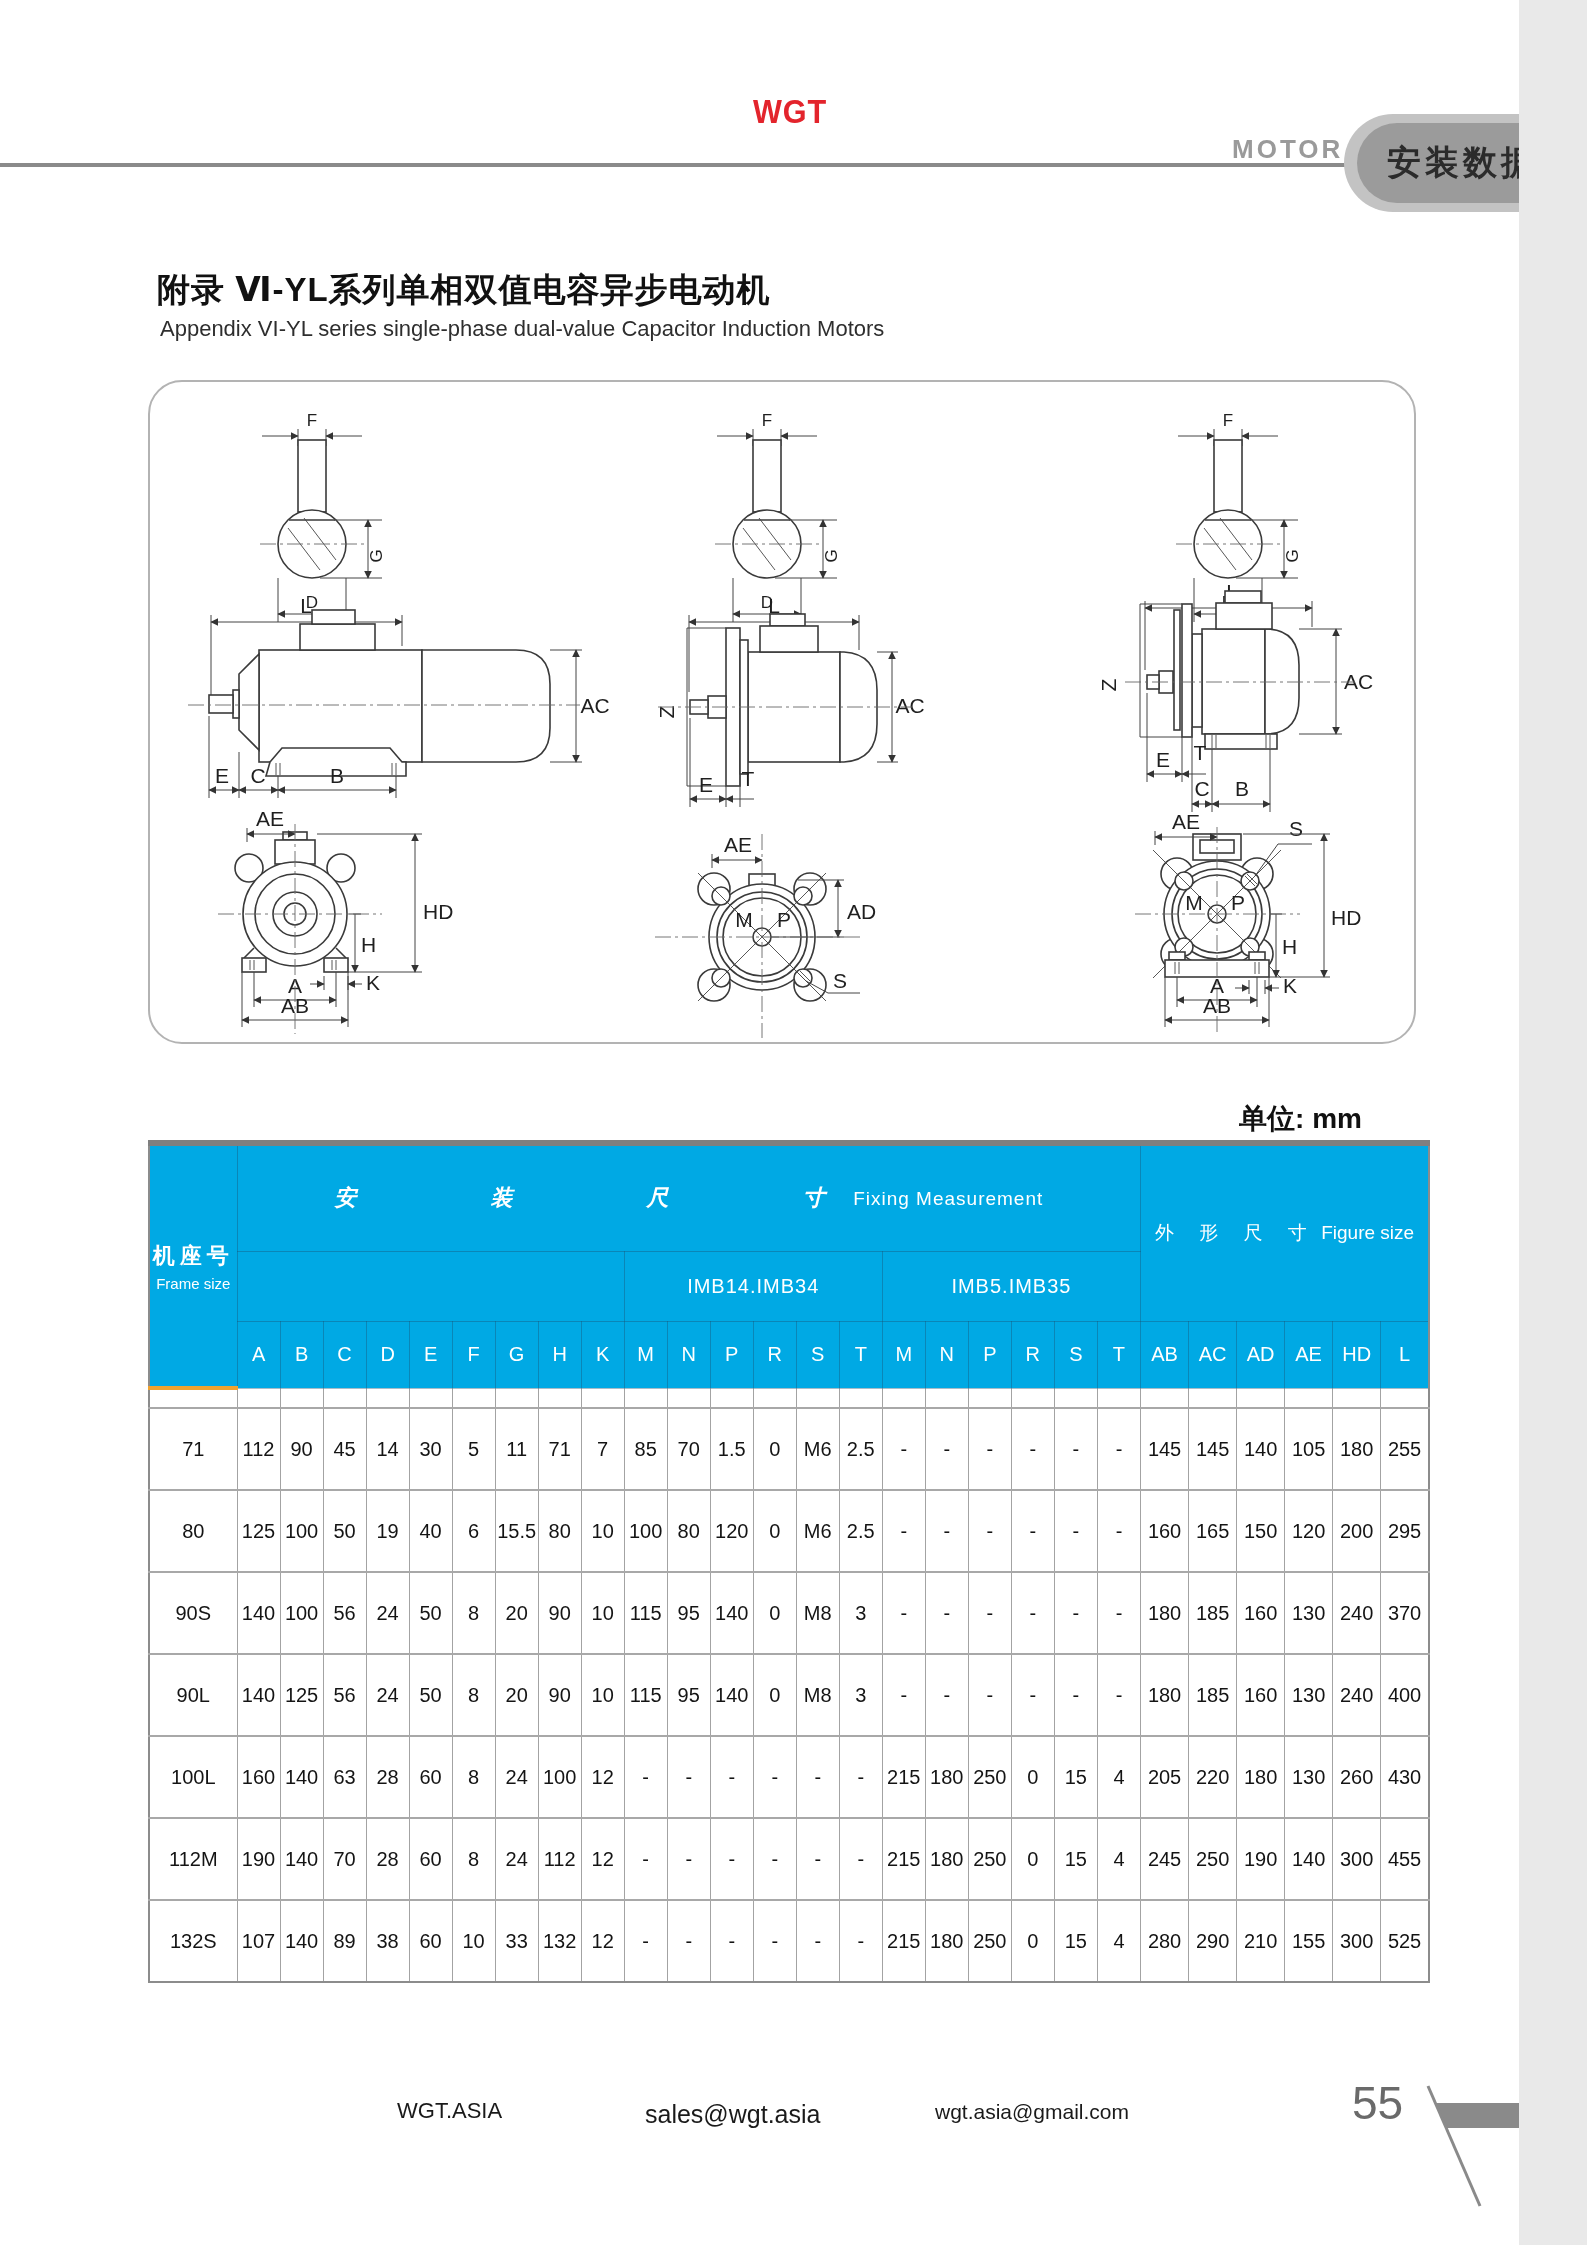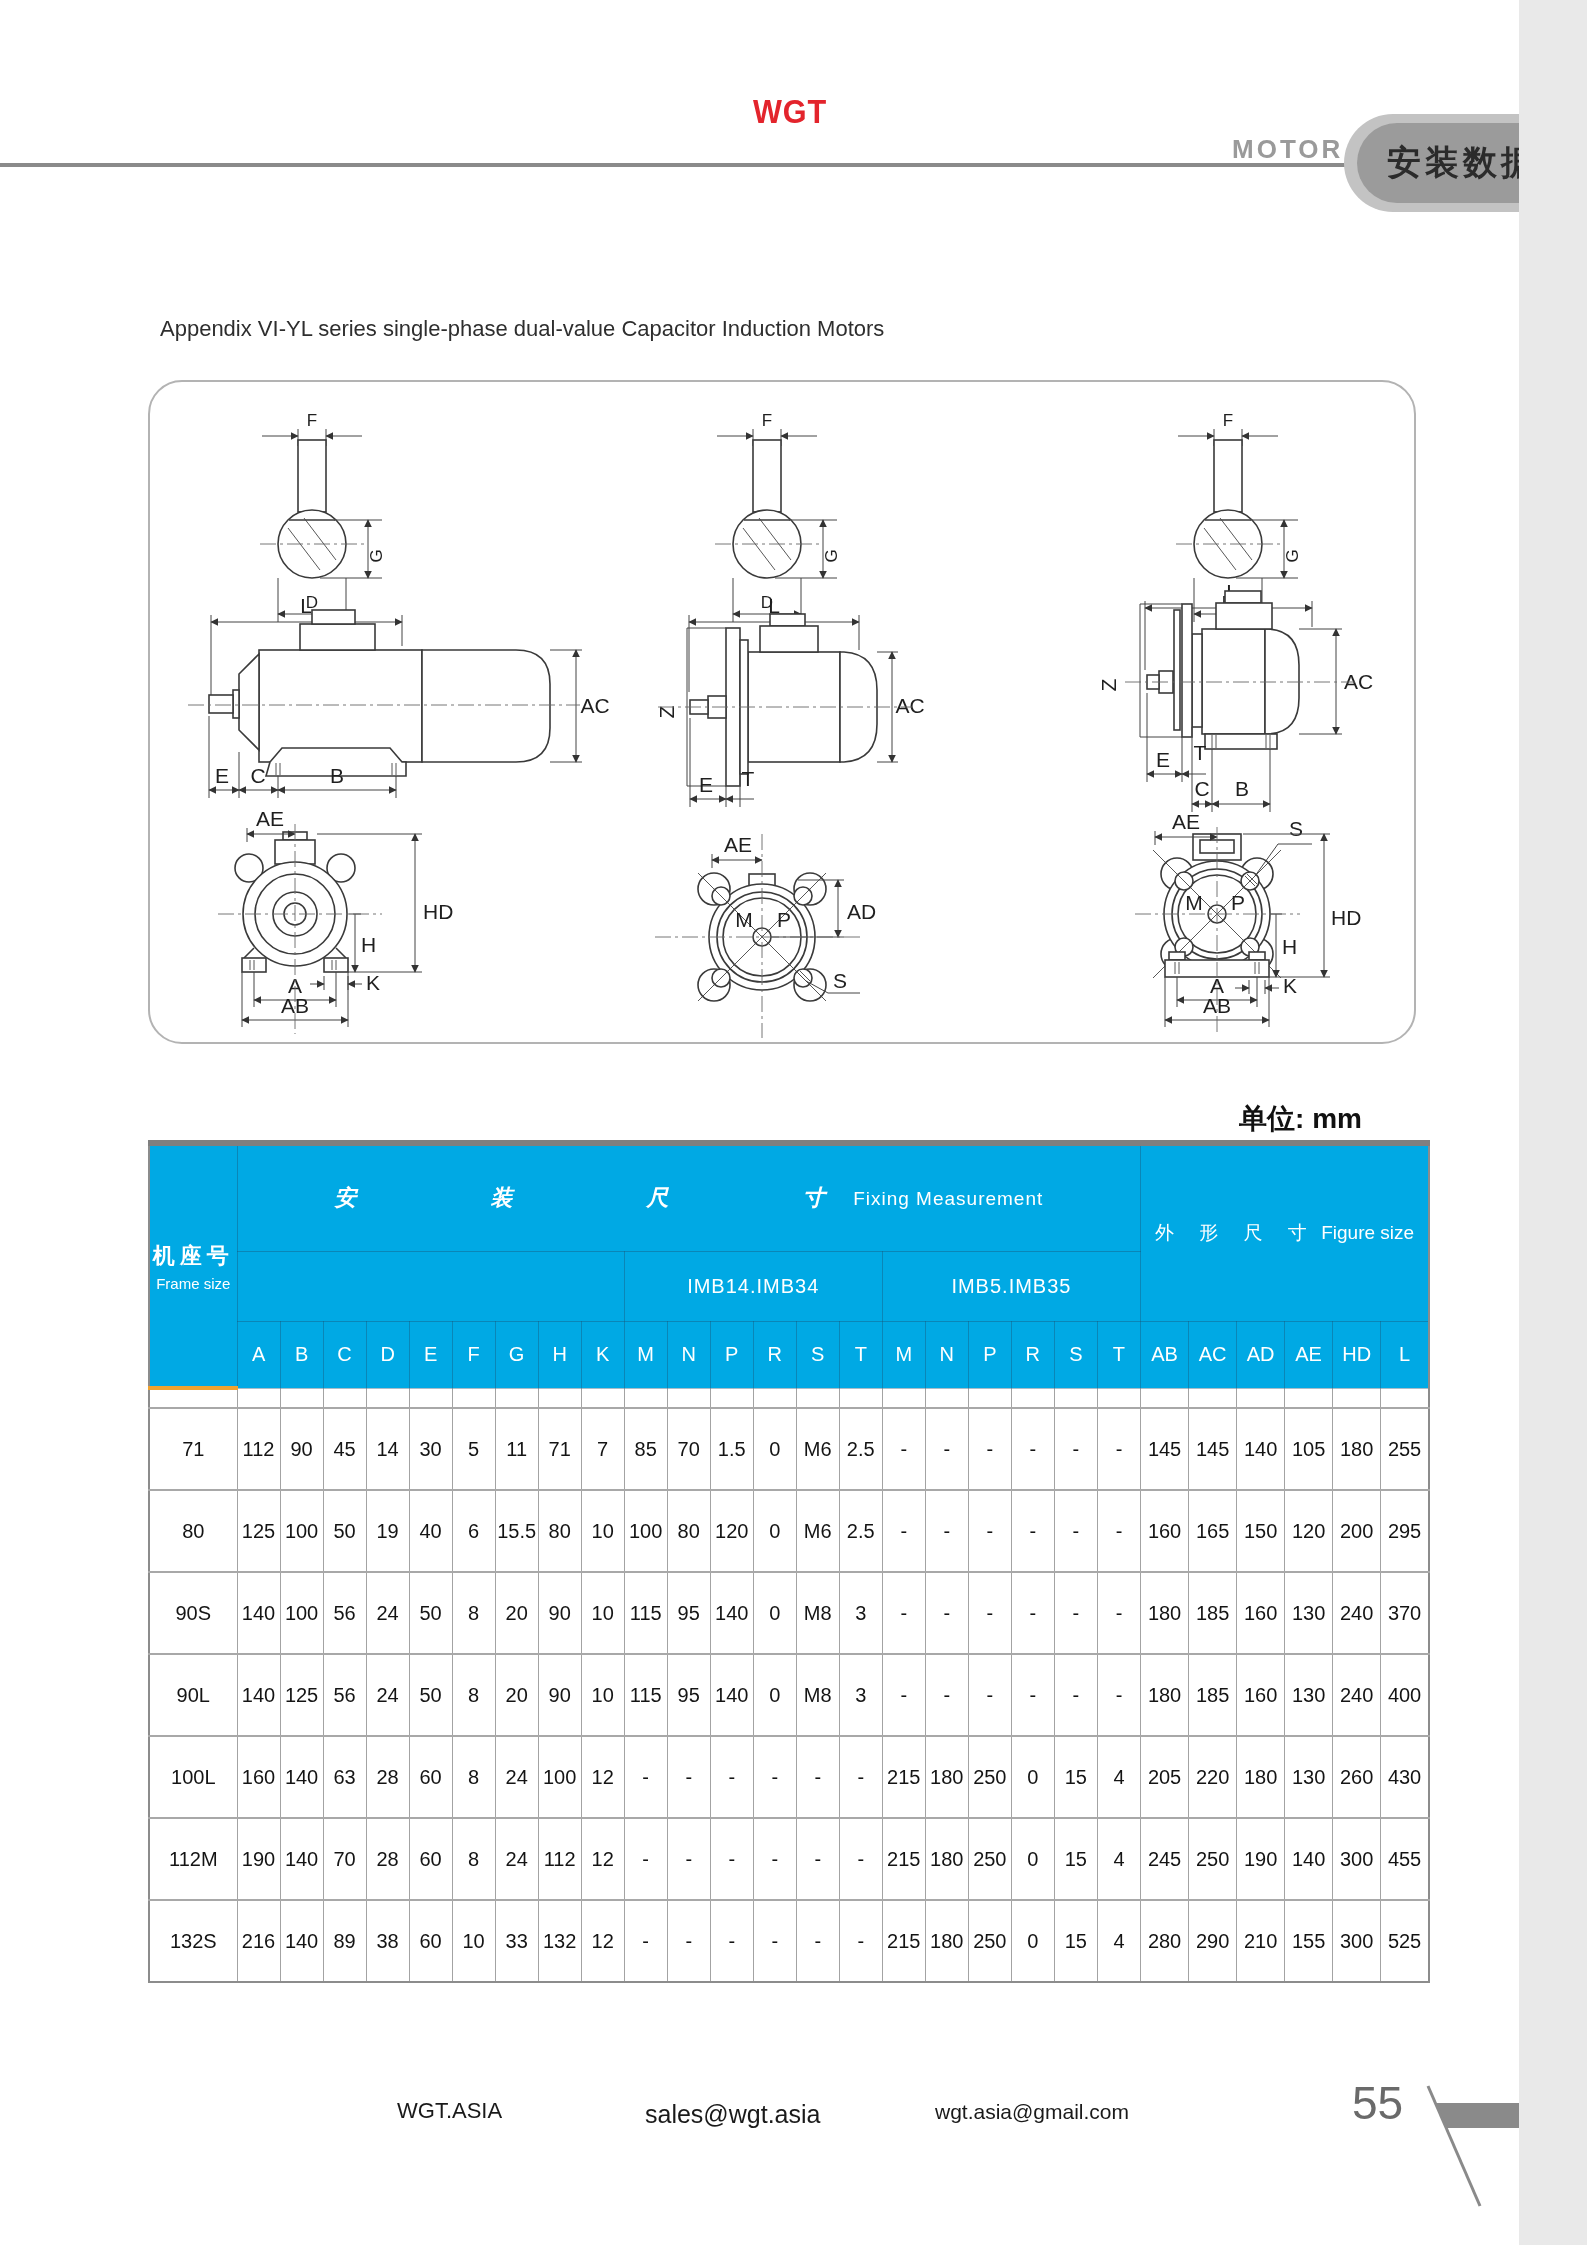--- a/index.html
+++ b/index.html
@@ -66,20 +66,21 @@
 
 <div class="page">
 
   <div class="brand">WGT</div>
   <div class="motor">MOTOR</div>
   <div class="hrule"></div>
   <div class="tab-outer">
     <div class="tab-inner">安装数据</div>
   </div>
 
+  <div class="title-zh">附录 Ⅵ-YL系列单相双值电容异步电动机</div>
   <div class="title-en">Appendix VI-YL series single-phase dual-value Capacitor Induction Motors</div>
 
   <div class="diagram-box">
     <svg width="1260" height="656" viewBox="0 0 1260 656">
       <defs>
         <marker id="ar" viewBox="0 0 10 10" refX="9.2" refY="5" markerWidth="8" markerHeight="8" orient="auto-start-reverse">
           <path d="M0,0 L10,5 L0,10 z" fill="#333"></path>
         </marker>
         <g id="shaftview">
           <text class="dl" x="0" y="14">F</text>
@@ -621,21 +622,21 @@
             <td>4</td>
             <td>245</td>
             <td>250</td>
             <td>190</td>
             <td>140</td>
             <td>300</td>
             <td>455</td>
           </tr>
           <tr>
             <td class="frame-cell">132S</td>
-            <td>216</td>
+            <td>107</td>
             <td>140</td>
             <td>89</td>
             <td>38</td>
             <td>60</td>
             <td>10</td>
             <td>33</td>
             <td>132</td>
             <td>12</td>
             <td>-</td>
             <td>-</td>

